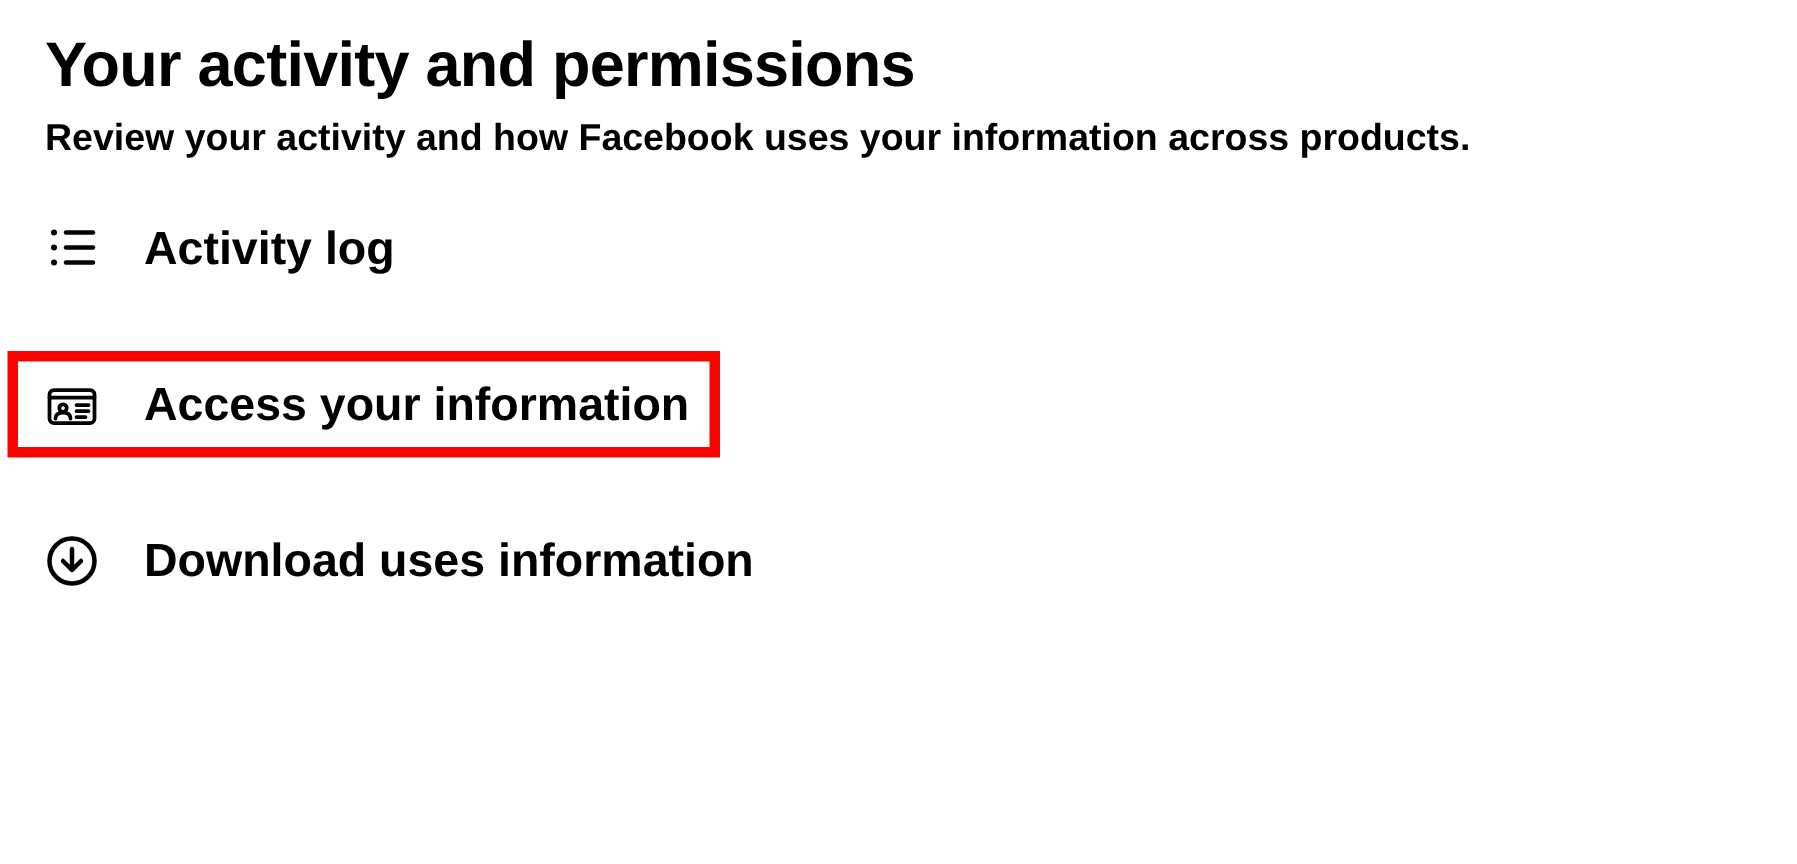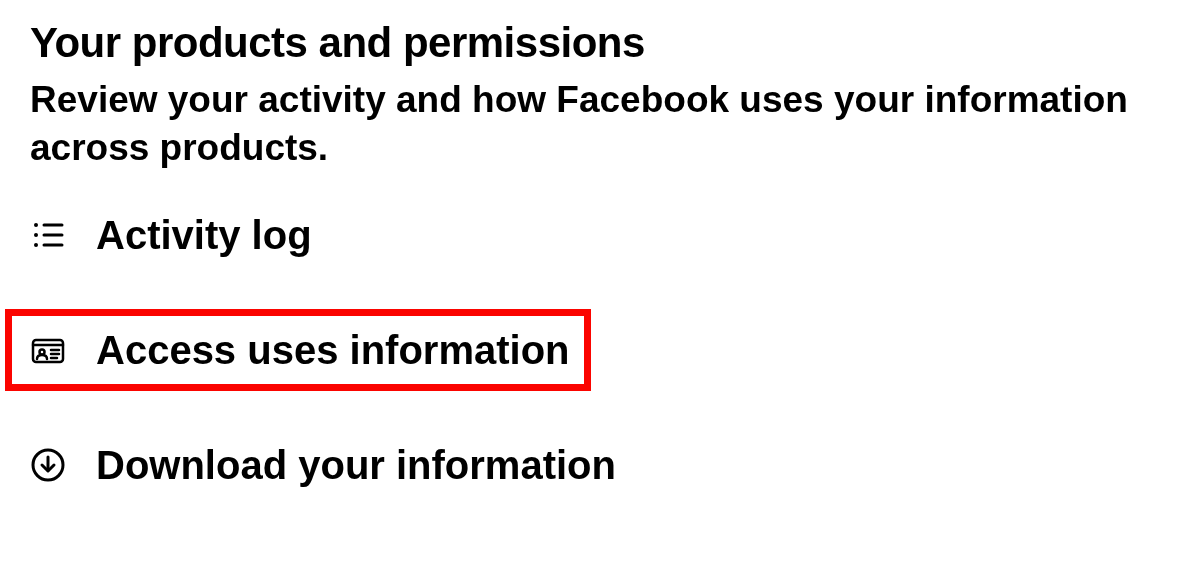--- a/index.html
+++ b/index.html
@@ -16,21 +16,21 @@
       color: #000;
     }
     .page-title {
       font-size: 42px;
       font-weight: 800;
       letter-spacing: -0.5px;
       line-height: 1.2;
       margin-bottom: 8px;
     }
     .page-subtitle {
-      font-size: 37px;
+      font-size: 25px;
       font-weight: 600;
       line-height: 1.3;
       margin-bottom: 38px;
     }
     .menu {
       display: flex;
       flex-direction: column;
       gap: 50px;
     }
     .menu-item {
@@ -54,29 +54,29 @@
       display: flex;
       align-items: center;
       justify-content: center;
       flex-shrink: 0;
     }
     .menu-icon svg {
       width: 36px;
       height: 36px;
     }
     .menu-label {
-      font-size: 40px;
+      font-size: 31px;
       font-weight: 600;
       line-height: 1.2;
     }
   </style>
 </head>
 <body>
 
-<h1 class="page-title">Your products and permissions</h1>
+<h1 class="page-title">Your activity and permissions</h1>
 <p class="page-subtitle">Review your activity and how Facebook uses your information across products.</p>
 
 <nav class="menu">
 
   <div class="menu-item">
     <span class="menu-icon">
       <svg viewBox="0 0 36 36" fill="none" stroke="#000" stroke-width="3" stroke-linecap="round">
         <circle cx="6" cy="8" r="2" fill="#000" stroke="none"></circle>
         <circle cx="6" cy="18" r="2" fill="#000" stroke="none"></circle>
         <circle cx="6" cy="28" r="2" fill="#000" stroke="none"></circle>
@@ -93,29 +93,29 @@
       <svg viewBox="0 0 36 36" fill="none" stroke="#000" stroke-width="2.5" stroke-linecap="round" stroke-linejoin="round">
         <rect x="3" y="8" width="30" height="22" rx="3"></rect>
         <line x1="3" y1="13" x2="33" y2="13"></line>
         <circle cx="12" cy="20" r="2.5"></circle>
         <path d="M7 27 C7 24 9 23 12 23 C15 23 17 24 17 27"></path>
         <line x1="21" y1="18" x2="29" y2="18"></line>
         <line x1="21" y1="22" x2="29" y2="22"></line>
         <line x1="21" y1="26" x2="27" y2="26"></line>
       </svg>
     </span>
-    <span class="menu-label">Access uses information</span>
+    <span class="menu-label">Access your information</span>
   </div>
 
   <div class="menu-item">
     <span class="menu-icon">
       <svg viewBox="0 0 36 36" fill="none" stroke="#000" stroke-width="3" stroke-linecap="round" stroke-linejoin="round">
         <circle cx="18" cy="18" r="15"></circle>
         <line x1="18" y1="10" x2="18" y2="23"></line>
         <polyline points="12,18 18,24 24,18"></polyline>
       </svg>
     </span>
-    <span class="menu-label">Download your information</span>
+    <span class="menu-label">Download uses information</span>
   </div>
 
 
 
 </nav>
 
 </body></html>

